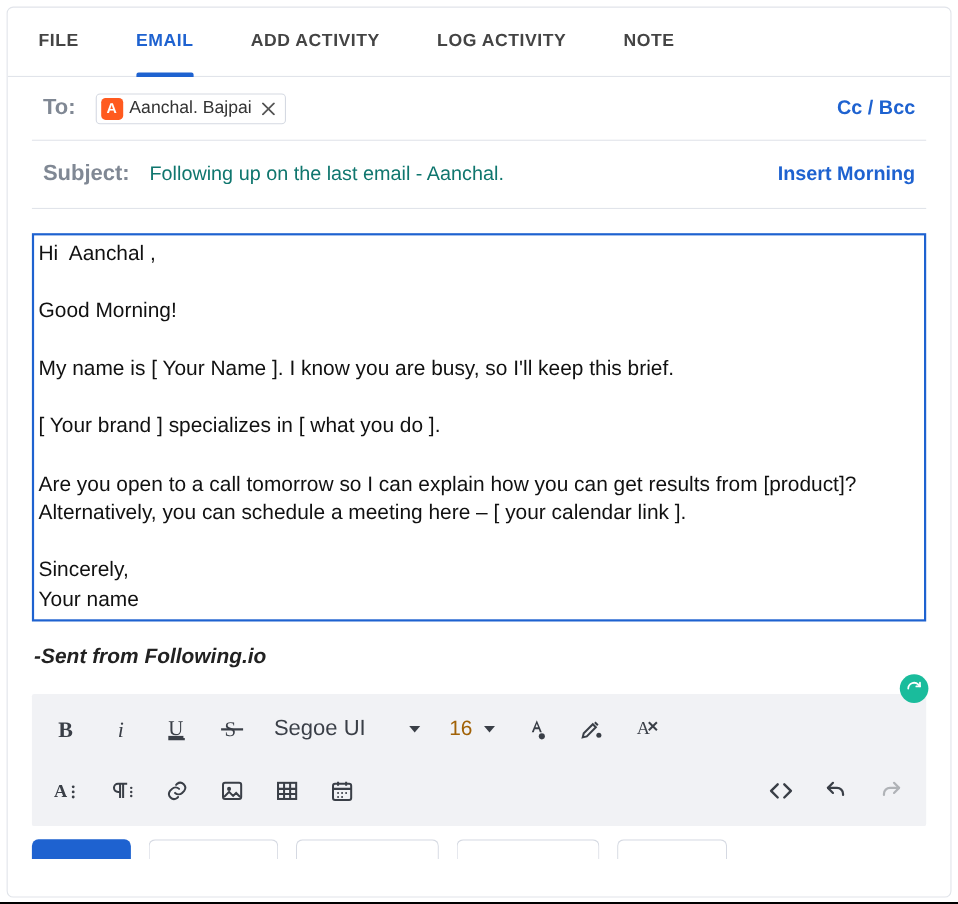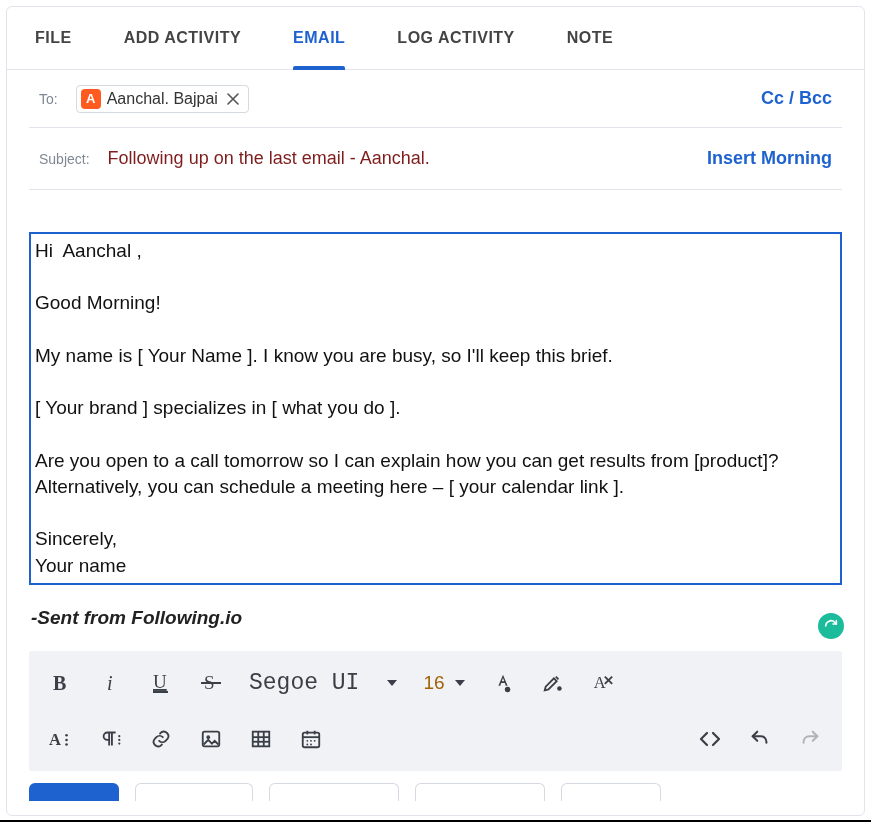--- a/index.html
+++ b/index.html
@@ -54,22 +54,22 @@
     display: flex;
     align-items: center;
     border-bottom: 1px solid #e1e4ea;
     padding: 0 0 0 10px;
     margin: 0 22px;
   }
   .row-to { height: 58px; }
   .row-subject { height: 62px; }
   .label {
     color: #808894;
-    font-size: 14px;
-    font-weight: 400;
+    font-size: 20px;
+    font-weight: 700;
     margin-right: 18px;
   }
   .chip {
     display: inline-flex;
     align-items: center;
     border: 1px solid #d5d9e2;
     border-radius: 4px;
     padding: 3px 6px 3px 4px;
     gap: 6px;
     font-size: 16px;
@@ -96,35 +96,34 @@
   .link {
     color: #1e62d0;
     font-weight: 700;
     font-size: 18px;
     cursor: pointer;
     white-space: nowrap;
     padding-right: 10px;
   }
   .subject-val {
     font-size: 18px;
-    color: #7f1d1d;
+    color: #0f766e;
   }
   .editor-wrap {
     padding: 22px 22px 0 22px;
   }
   .editor {
     border: 2px solid #1e62d0;
     padding: 4px 4px 4px 4px;
     font-size: 19px;
     line-height: 1.38;
     color: #111;
     min-height: 338px;
     outline: none;
     white-space: pre-wrap;
-    margin-top: 20px;
   }
   .signature {
     margin: 22px 0 0 2px;
     font-size: 19px;
     font-style: italic;
     font-weight: 700;
     color: #222;
     padding: 0 22px;
   }
   .toolbar {
@@ -145,26 +144,25 @@
     align-items: center;
     justify-content: center;
     color: #3a3f47;
     cursor: pointer;
     border-radius: 4px;
   }
   .tb-btn svg { display: block; }
   .font-select {
     display: inline-flex;
     align-items: center;
-    gap: 28px;
+    gap: 40px;
     color: #3a3f47;
-    font-size: 23px;
+    font-size: 20px;
     padding: 0 10px;
     cursor: pointer;
-    font-family: Liberation Mono, monospace;
   }
   .size-select {
     display: inline-flex;
     align-items: center;
     gap: 10px;
     color: #a16207;
     font-size: 19px;
     padding: 0 10px;
     cursor: pointer;
   }
@@ -206,22 +204,22 @@
   }
   .pos-rel { position: relative; }
 </style>
 </head>
 <body>
 
 <div class="card pos-rel">
 
   <div class="tabs">
     <div class="tab">FILE</div>
+    <div class="tab active">EMAIL</div>
     <div class="tab">ADD ACTIVITY</div>
-    <div class="tab active">EMAIL</div>
     <div class="tab">LOG ACTIVITY</div>
     <div class="tab">NOTE</div>
   </div>
 
   <div class="row row-to">
     <span class="label">To:</span>
     <span class="chip">
       <span class="avatar">A</span>
       <span>Aanchal. Bajpai</span>
       <span class="close">

